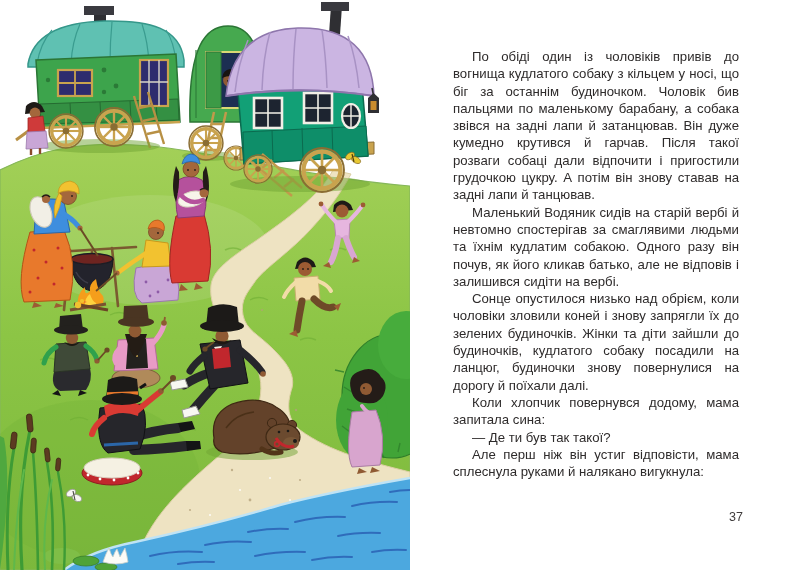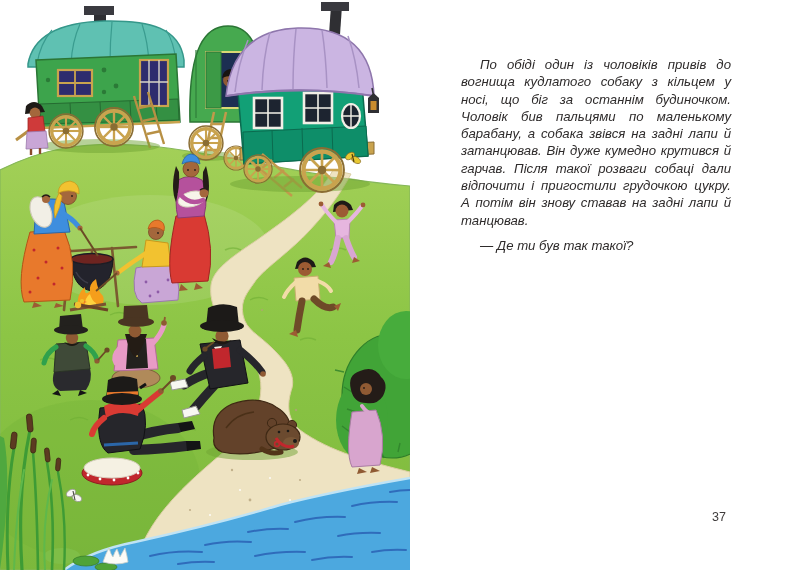--- a/index.html
+++ b/index.html
@@ -10,23 +10,23 @@
   }
   .spread{position:absolute;inset:0;}
   figure.illustration{
     position:absolute;left:0;top:0;width:410px;height:570px;margin:0;
   }
   .text-col{
     position:absolute;left:453px;top:48px;width:286px;
     color:#2e2b2b;font-size:13.2px;line-height:17.3px;
     text-align:justify;hyphens:auto;-webkit-hyphens:auto;
   }
-  .text-col p{margin:8px;text-indent:19px;font-style:italic;}
+  .text-col p{margin:0;text-indent:19px;}
   .page-number{
-    position:absolute;left:436px;top:510px;width:290px;
+    position:absolute;left:453px;top:510px;width:290px;
     text-align:right;font-size:12.5px;color:#3f3c3c;
   }
 </style>
 </head>
 <body>
 
 <div class="spread">
 
   <figure class="illustration">
     <svg width="410" height="570" viewBox="0 0 410 570" xmlns="http://www.w3.org/2000/svg">
@@ -483,18 +483,22 @@
       <g>
         <ellipse cx="71" cy="493" rx="5" ry="3.2" fill="#F7F7F2" stroke="#9A9A94" stroke-width="0.8" transform="rotate(-30 71 493)"></ellipse>
         <ellipse cx="77" cy="498" rx="5" ry="3.2" fill="#F7F7F2" stroke="#9A9A94" stroke-width="0.8" transform="rotate(25 77 498)"></ellipse>
         <line x1="73" y1="491" x2="75" y2="500" stroke="#4A4A44" stroke-width="1.1"></line>
       </g>
     </svg>
   </figure>
 
   <main class="text-col">
     <p>По обіді один із чоловіків привів до вогнища кудлатого собаку з кільцем у носі, що біг за останнім будиночком. Чоловік бив пальцями по маленькому барабану, а собака звівся на задні лапи й затанцював. Він дуже кумедно крутився й гарчав. Після такої розваги собаці дали відпочити і пригостили грудочкою цукру. А потім він знову ставав на задні лапи й танцював.</p>
+    <p>Маленький Водяник сидів на старій вербі й невтомно спостерігав за смаглявими людьми та їхнім кудлатим собакою. Одного разу він почув, як його кликав батько, але не відповів і залишився сидіти на вербі.</p>
+    <p>Сонце опустилося низько над обрієм, коли чоловіки зловили коней і знову запрягли їх до зелених будиночків. Жінки та діти зайшли до будиночків, кудлатого собаку посадили на ланцюг, будиночки знову повернулися на дорогу й поїхали далі.</p>
+    <p>Коли хлопчик повернувся додому, мама запитала сина:</p>
     <p>— Де ти був так такої?</p>
+    <p>Але перш ніж він устиг відповісти, мама сплеснула руками й налякано вигукнула:</p>
   </main>
 
   <div class="page-number">37</div>
 
 </div>
 
 </body></html>

